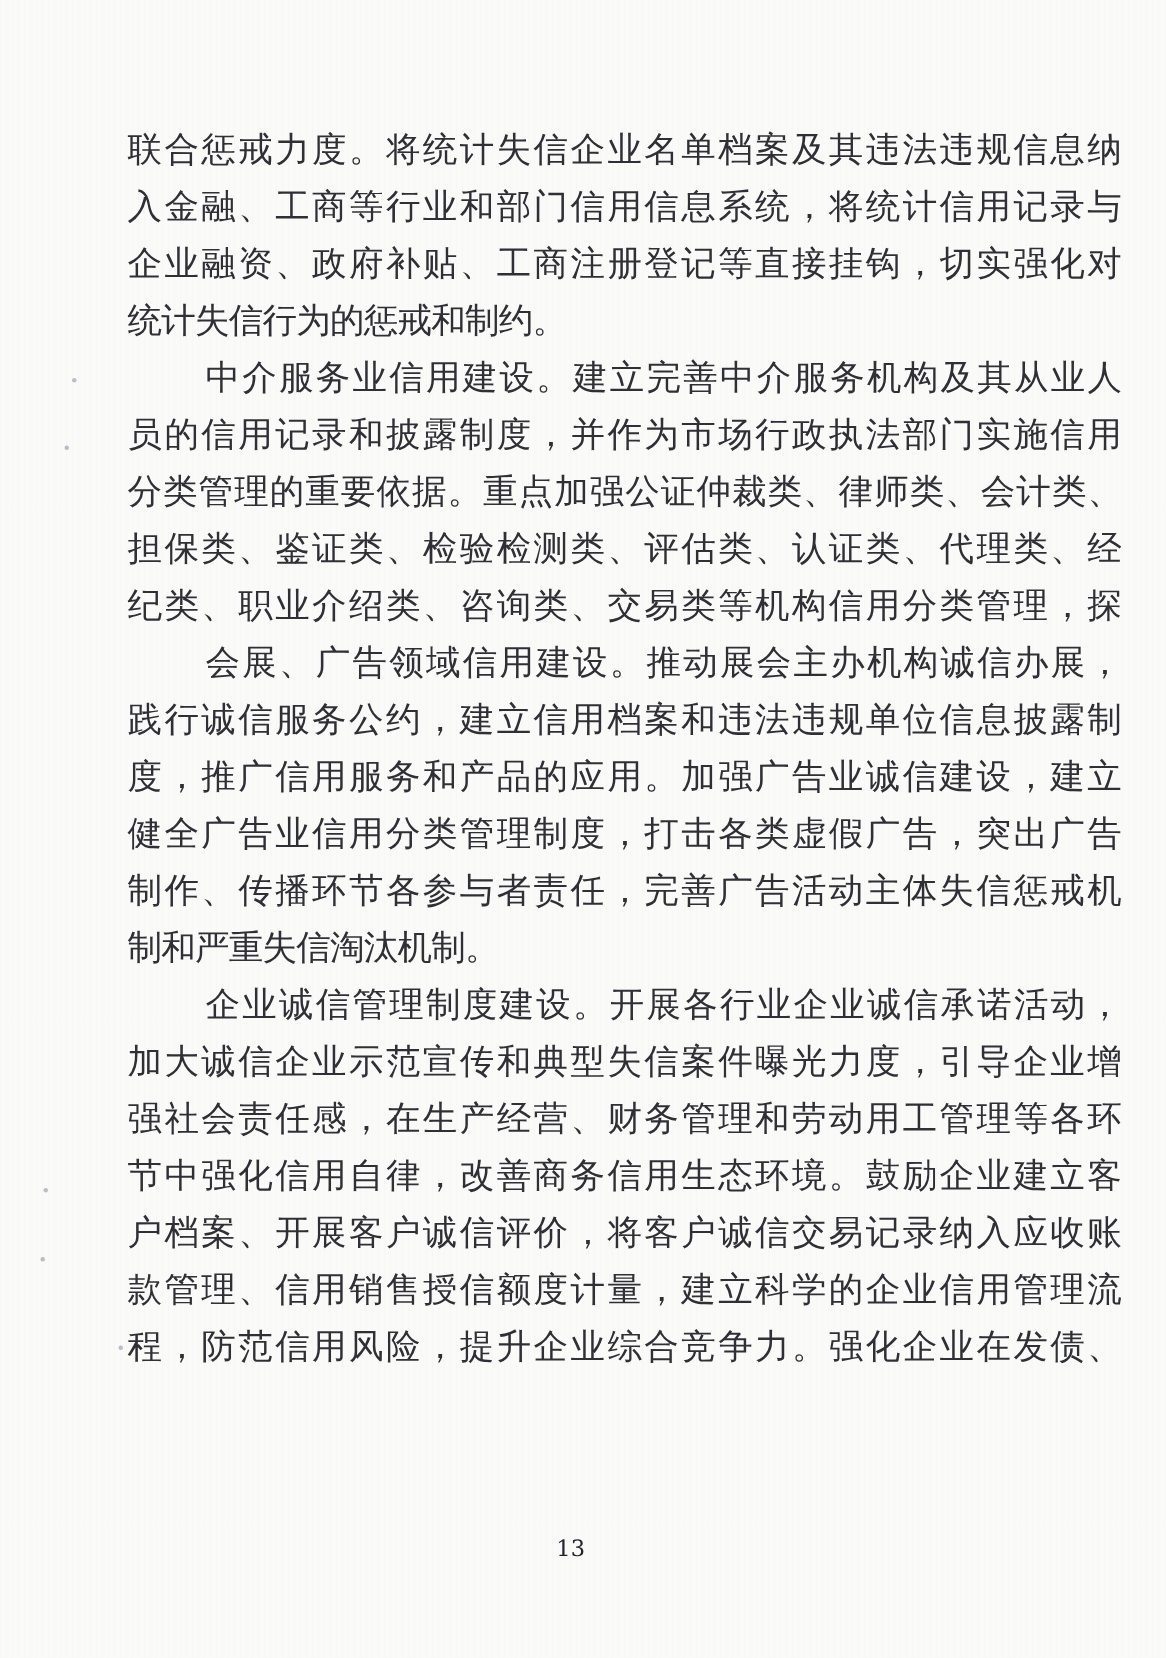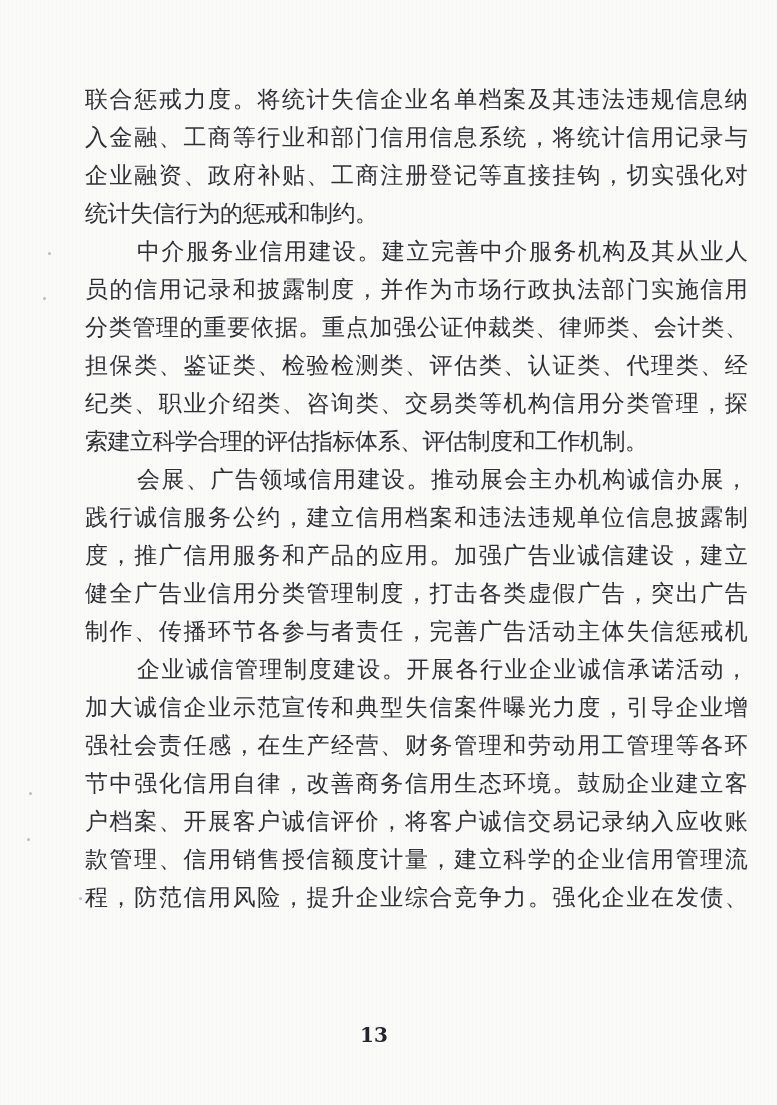--- a/index.html
+++ b/index.html
@@ -33,22 +33,22 @@
     justify-content:space-between;
   }
   .line.indent{
     padding-left:52px;
   }
   .line.last{
     letter-spacing:-0.5px;
   }
   .page-number{
     position:absolute;left:358px;top:1023px;width:32px;
-    text-align:center;
-    font-size:20px;font-weight:bold;
+    text-align:right;
+    font-size:15px;font-weight:normal;
     color:var(--pagenum);
     font-family:"DejaVu Serif","Liberation Serif",serif;
   }
   .speck{
     position:absolute;width:3px;height:3px;border-radius:50%;
     background:rgba(95,95,135,0.4);
   }
 </style>
 </head>
 <body>
@@ -283,21 +283,20 @@
           <span>构</span>
           <span>信</span>
           <span>用</span>
           <span>分</span>
           <span>类</span>
           <span>管</span>
           <span>理</span>
           <span>，</span>
           <span>探</span>
         </div>
-        <div class="line last">索建立科学合理的评估指标体系、评估制度和工作机制。</div>
       </div>
       <div class="paragraph">
         <div class="line justify indent">
           <span>会</span>
           <span>展</span>
           <span>、</span>
           <span>广</span>
           <span>告</span>
           <span>领</span>
           <span>域</span>
@@ -429,20 +428,21 @@
           <span>活</span>
           <span>动</span>
           <span>主</span>
           <span>体</span>
           <span>失</span>
           <span>信</span>
           <span>惩</span>
           <span>戒</span>
           <span>机</span>
         </div>
+        <div class="line last">制和严重失信淘汰机制。</div>
       </div>
       <div class="paragraph">
         <div class="line justify indent">
           <span>企</span>
           <span>业</span>
           <span>诚</span>
           <span>信</span>
           <span>管</span>
           <span>理</span>
           <span>制</span>

